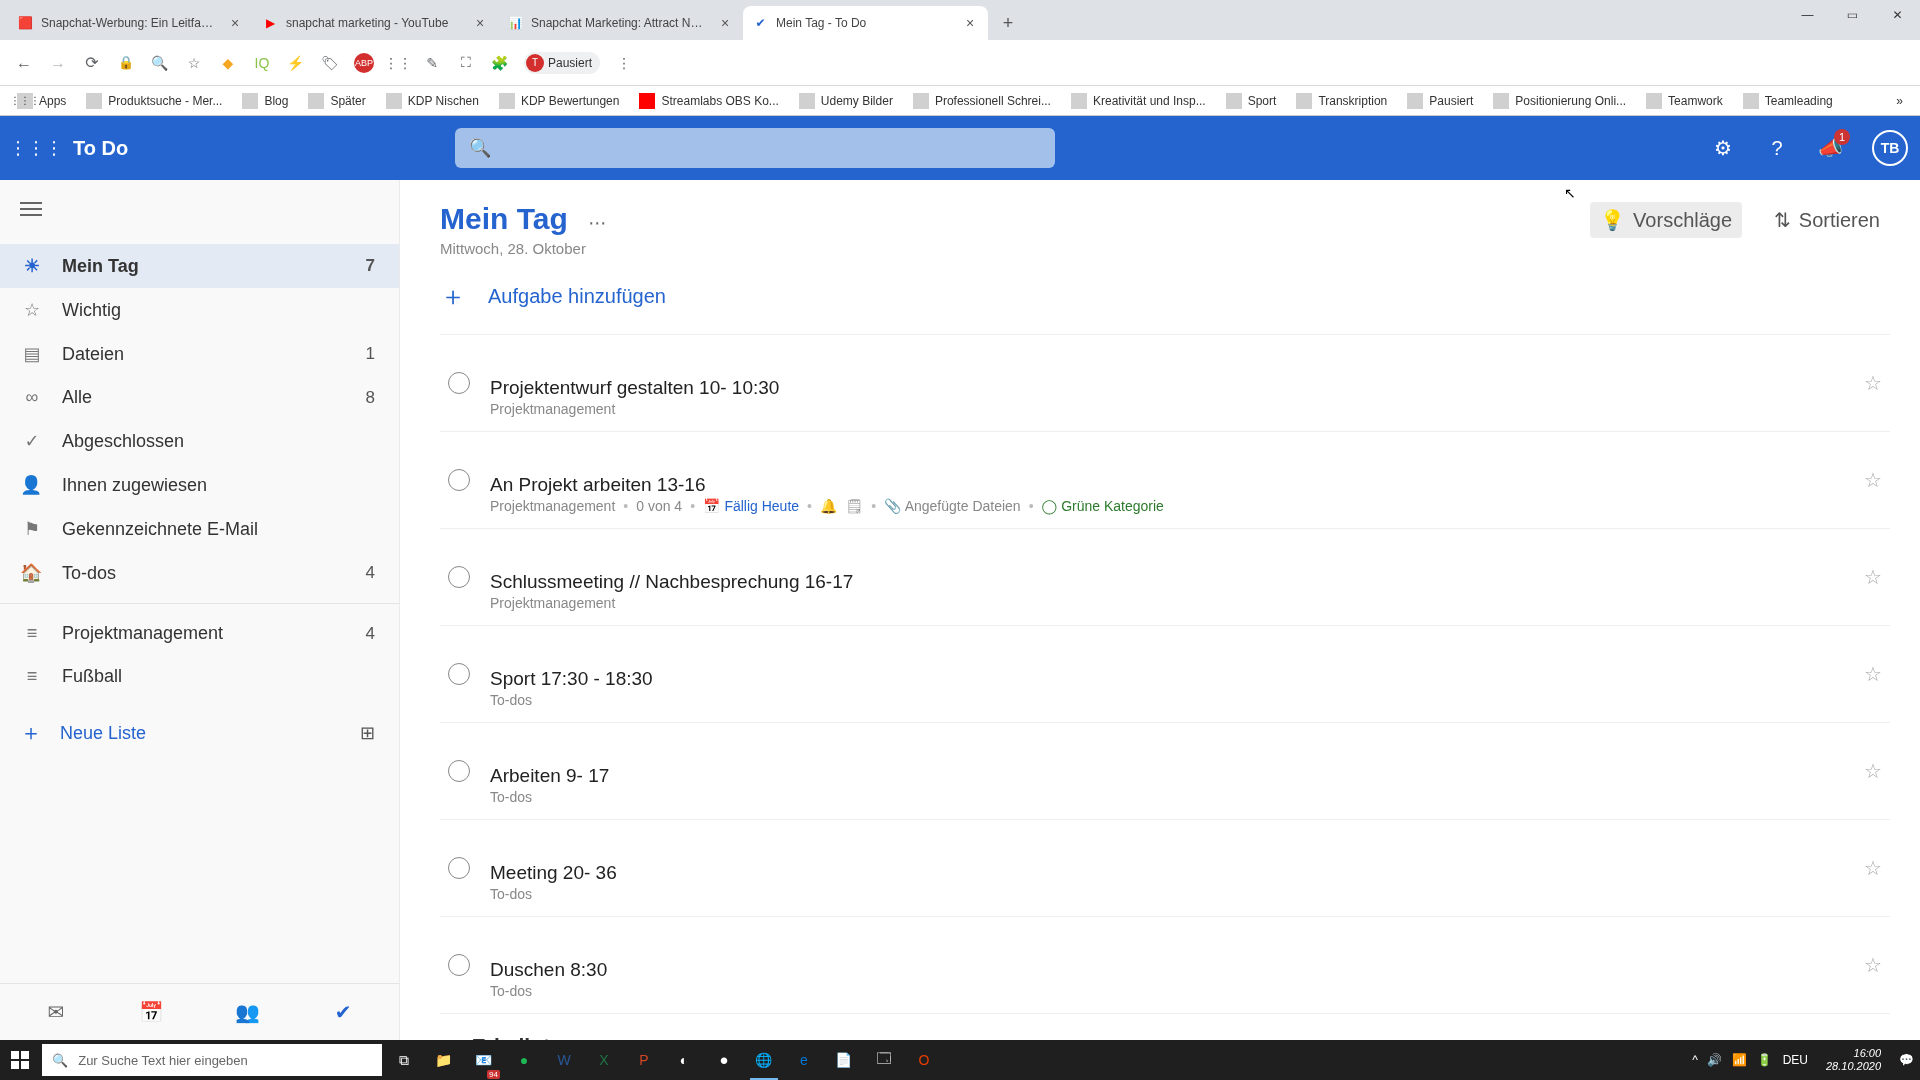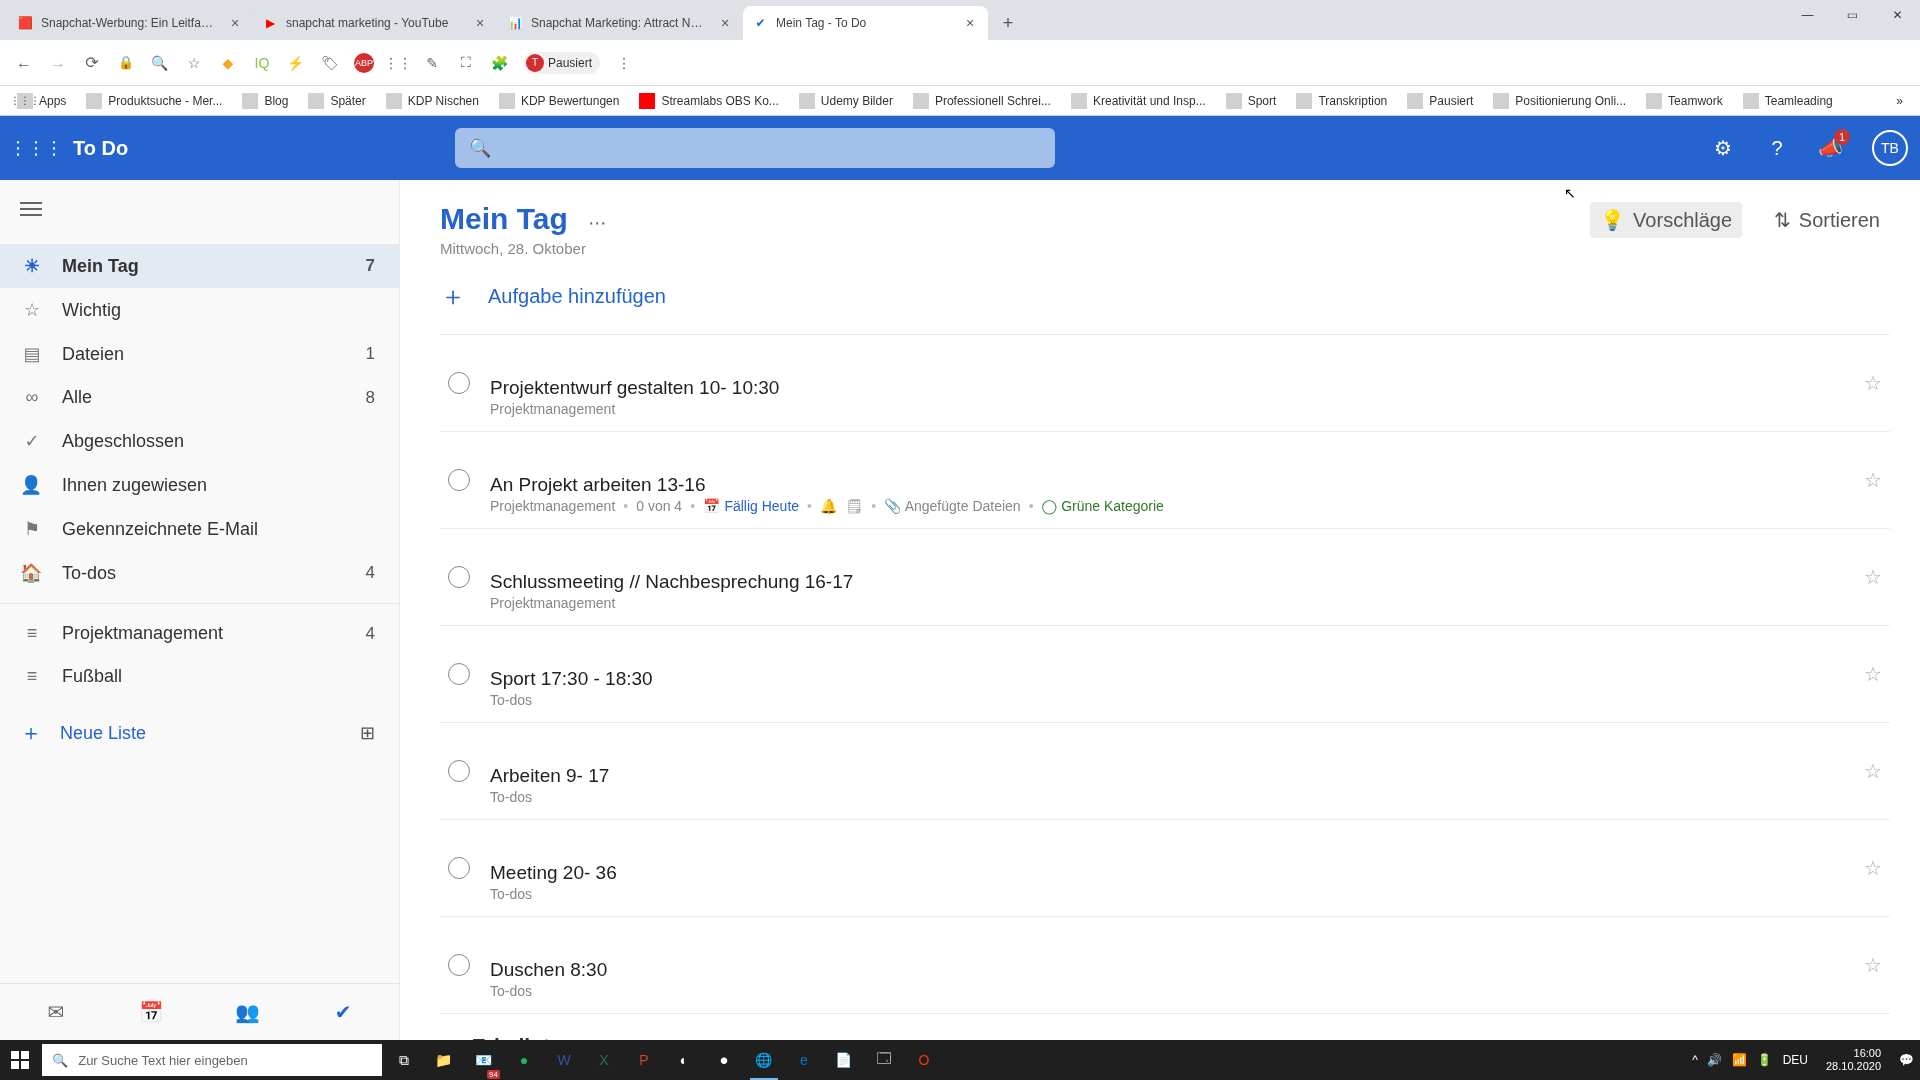--- a/index.html
+++ b/index.html
@@ -30,21 +30,21 @@
 
 
 .app { height:calc(100% - 86px - 30px - 40px); display:flex; flex-direction:column; }
 .app-bar { height:64px; background:#2564cf; display:flex; align-items:center; padding:0 12px; color:#fff; }
 .app-grid { width:48px; height:48px; display:flex; align-items:center; justify-content:center; font-size:18px; }
 .app-title { font-size:20px; font-weight:600; margin-left:13px; }
 .app-search { margin:0 auto; width:600px; height:40px; background:#a3c0ea; border-radius:6px; display:flex; align-items:center; padding:0 14px; color:#1b4ea0; }
 .app-right { display:flex; align-items:center; gap:28px; margin-left:auto; }
 .app-ico { width:26px; height:26px; display:flex; align-items:center; justify-content:center; font-size:20px; position:relative; }
 .badge { position:absolute; top:-6px; right:-6px; width:16px; height:16px; border-radius:8px; background:#cc3333; font-size:11px; display:flex; align-items:center; justify-content:center; }
-.avatar { width:36px; height:36px; border-radius:18px; border:2px solid #fff; display:flex; align-items:center; justify-content:center; font-size:14px; font-weight:400; }
+.avatar { width:36px; height:36px; border-radius:18px; border:2px solid #fff; display:flex; align-items:center; justify-content:center; font-size:14px; font-weight:700; }
 
 .app-body { flex:1; display:flex; overflow:hidden; }
 
 .sidebar { width:400px; background:#f9f9f9; border-right:1px solid #eaeaea; display:flex; flex-direction:column; }
 .hamburger { padding:18px 20px; }
 .hamburger span{ display:block; width:22px; height:2px; background:#666; margin:4px 0; }
 .nav-list { padding:6px 0; }
 .nav-item { display:flex; align-items:center; padding:11px 24px 11px 20px; gap:18px; font-size:18px; color:#333; cursor:pointer; }
 .nav-item.active { background:#e4eaf3; font-weight:600; }
 .nav-ico { width:24px; text-align:center; font-size:18px; color:#777; }
@@ -87,21 +87,21 @@
 .cursor { position:absolute; top:5px; left:1164px; font-size:14px; color:#000; pointer-events:none; }
 
 
 .taskbar { height:40px; background:#1f1f1f; display:flex; align-items:center; color:#fff; font-size:12px; }
 .start { width:40px; height:40px; display:flex; align-items:center; justify-content:center; background:#1f1f1f; }
 .tb-search { width:340px; height:32px; background:#fff; display:flex; align-items:center; gap:10px; padding:0 10px; color:#666; font-size:13px; margin-left:2px; }
 .tb-icons { display:flex; align-items:center; gap:4px; margin-left:4px; }
 .tb-ico { width:36px; height:40px; display:flex; align-items:center; justify-content:center; font-size:14px; position:relative; }
 .tb-ico.active::after { content:""; position:absolute; bottom:0; left:4px; right:4px; height:2px; background:#76b9ed; }
 .tray { margin-left:auto; display:flex; align-items:center; gap:10px; padding:0 6px; }
-.clock { text-align:right; font-size:11px; line-height:13px; padding:0 8px; }
+.clock { text-align:right; font-size:11px; line-height:13px; padding:0 8px;font-style:italic; }
 </style>
 </head>
 <body>
 
 <div class="chrome-top">
   <div class="tabbar">
     <div class="tab">
       <span class="tab-ico">🟥</span>
       <span class="tab-title">Snapchat-Werbung: Ein Leitfade...</span>
       <span class="tab-close">×</span>

